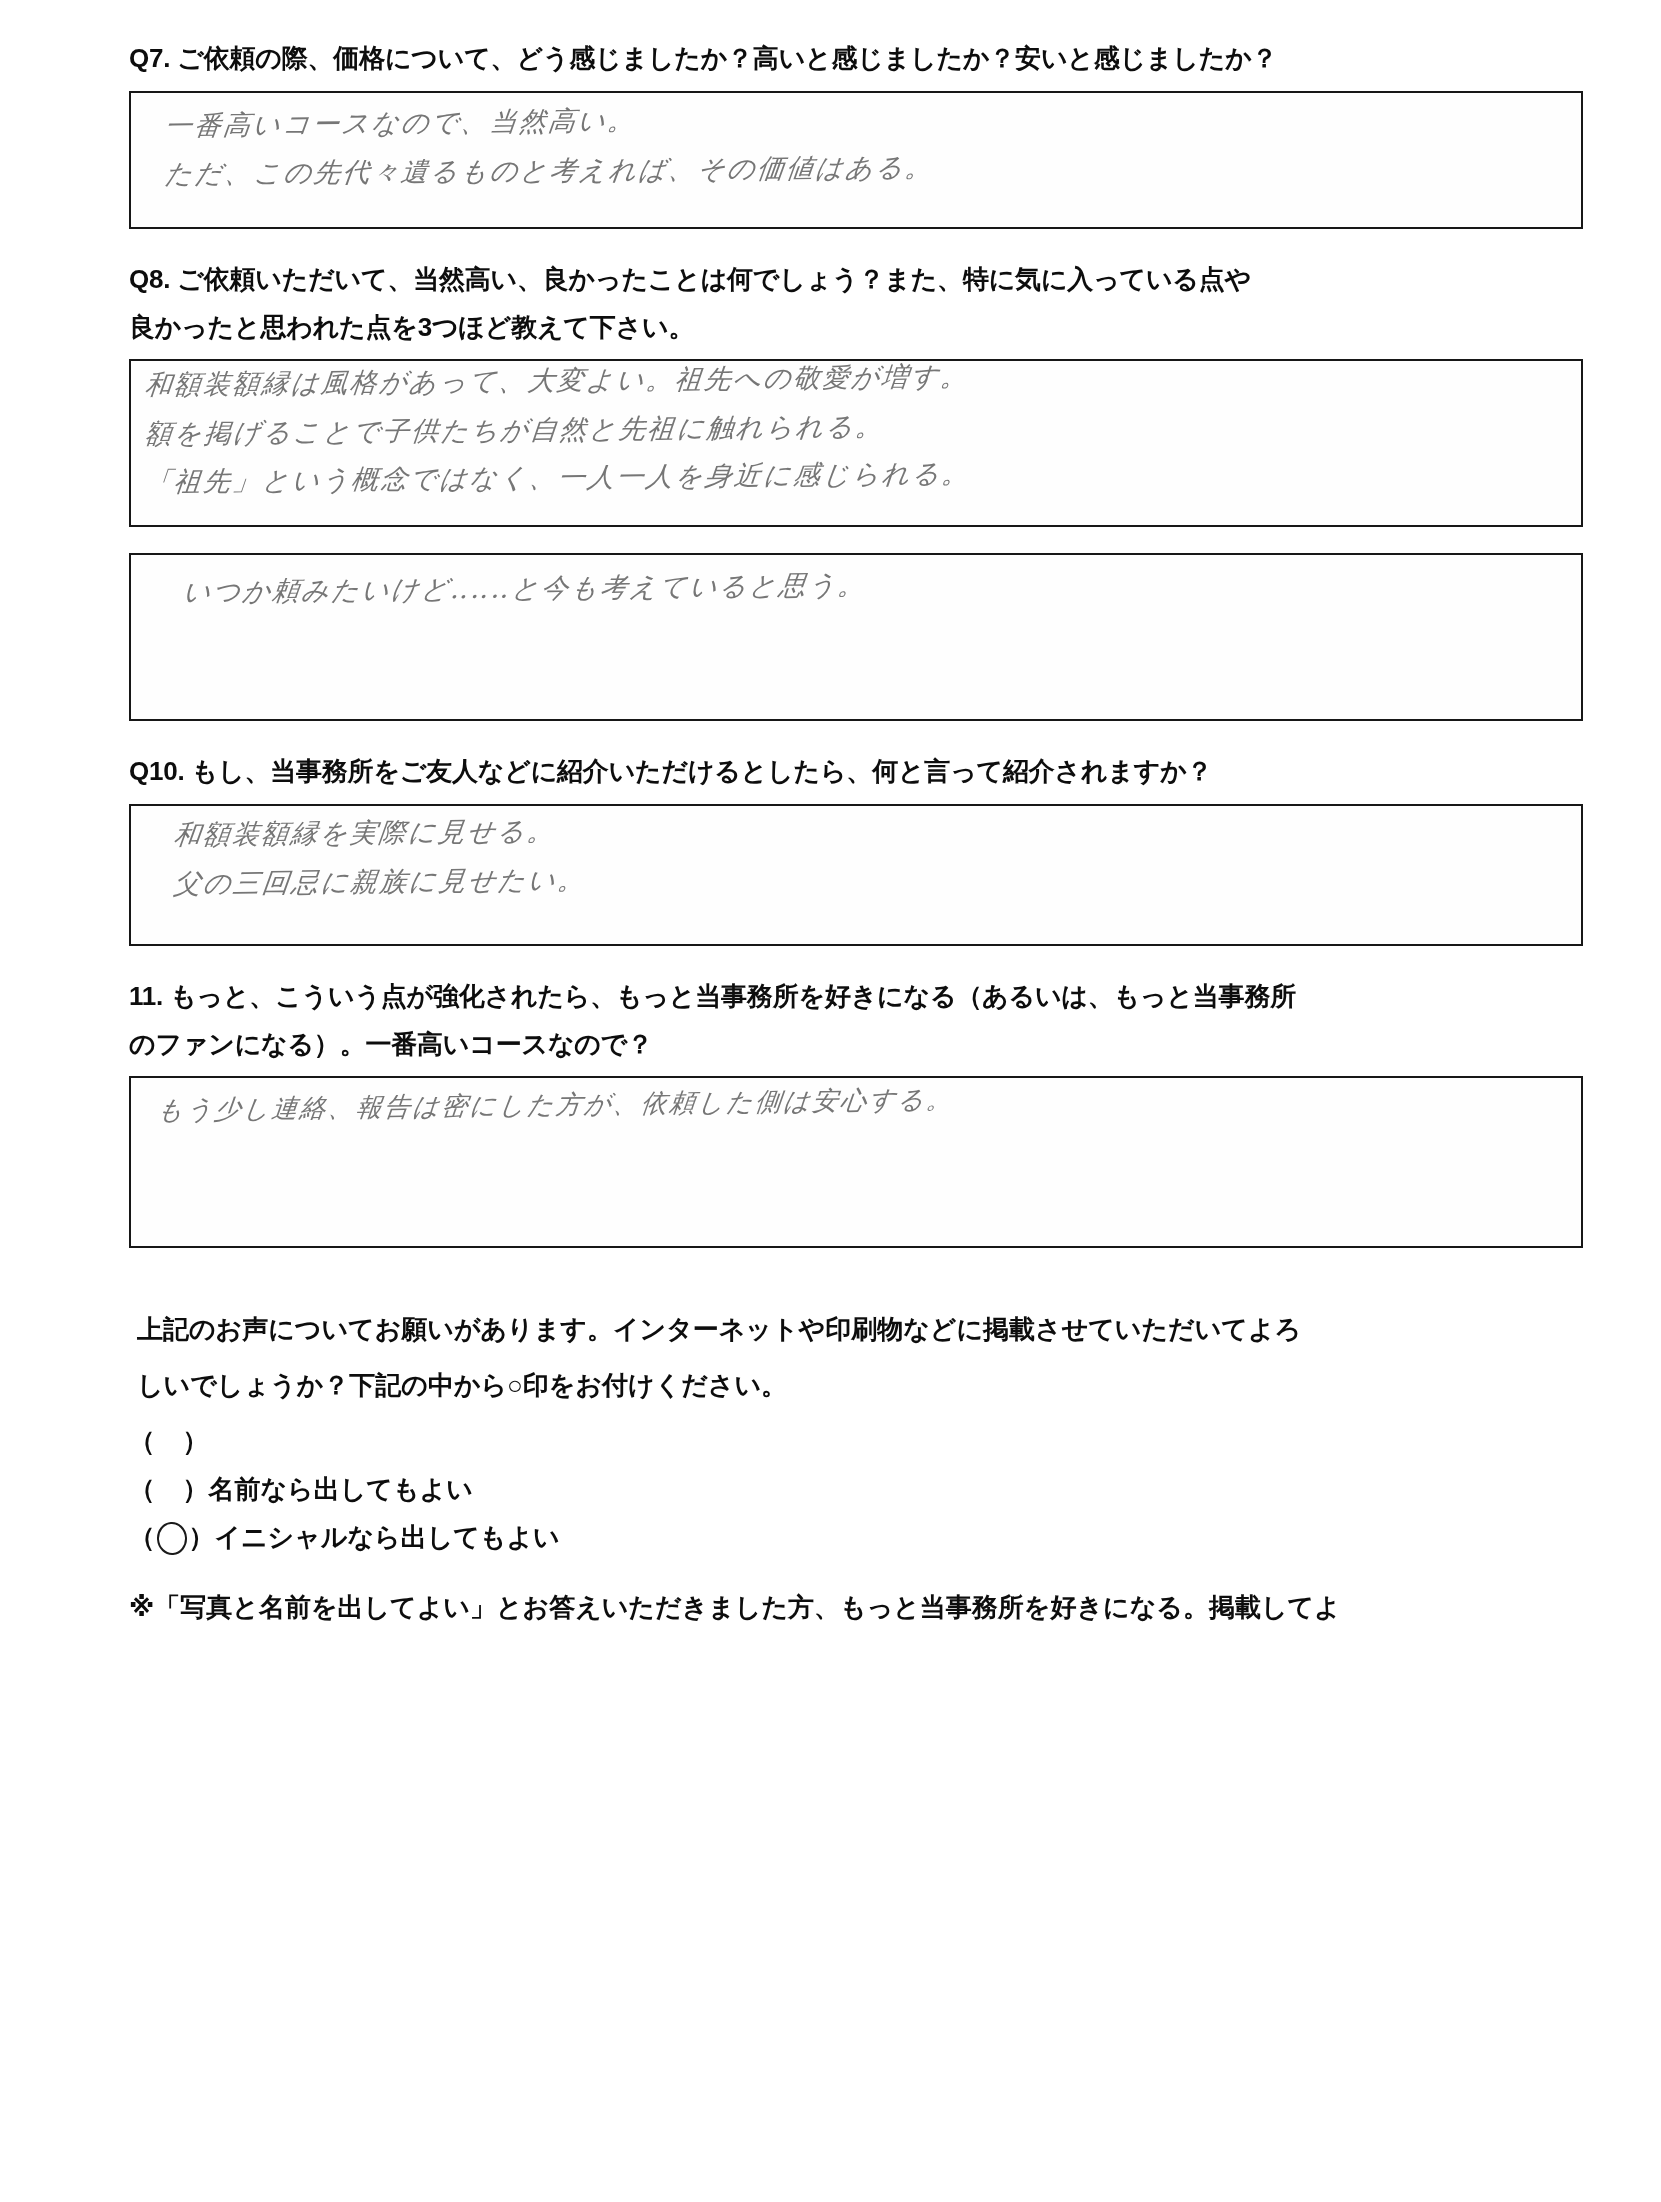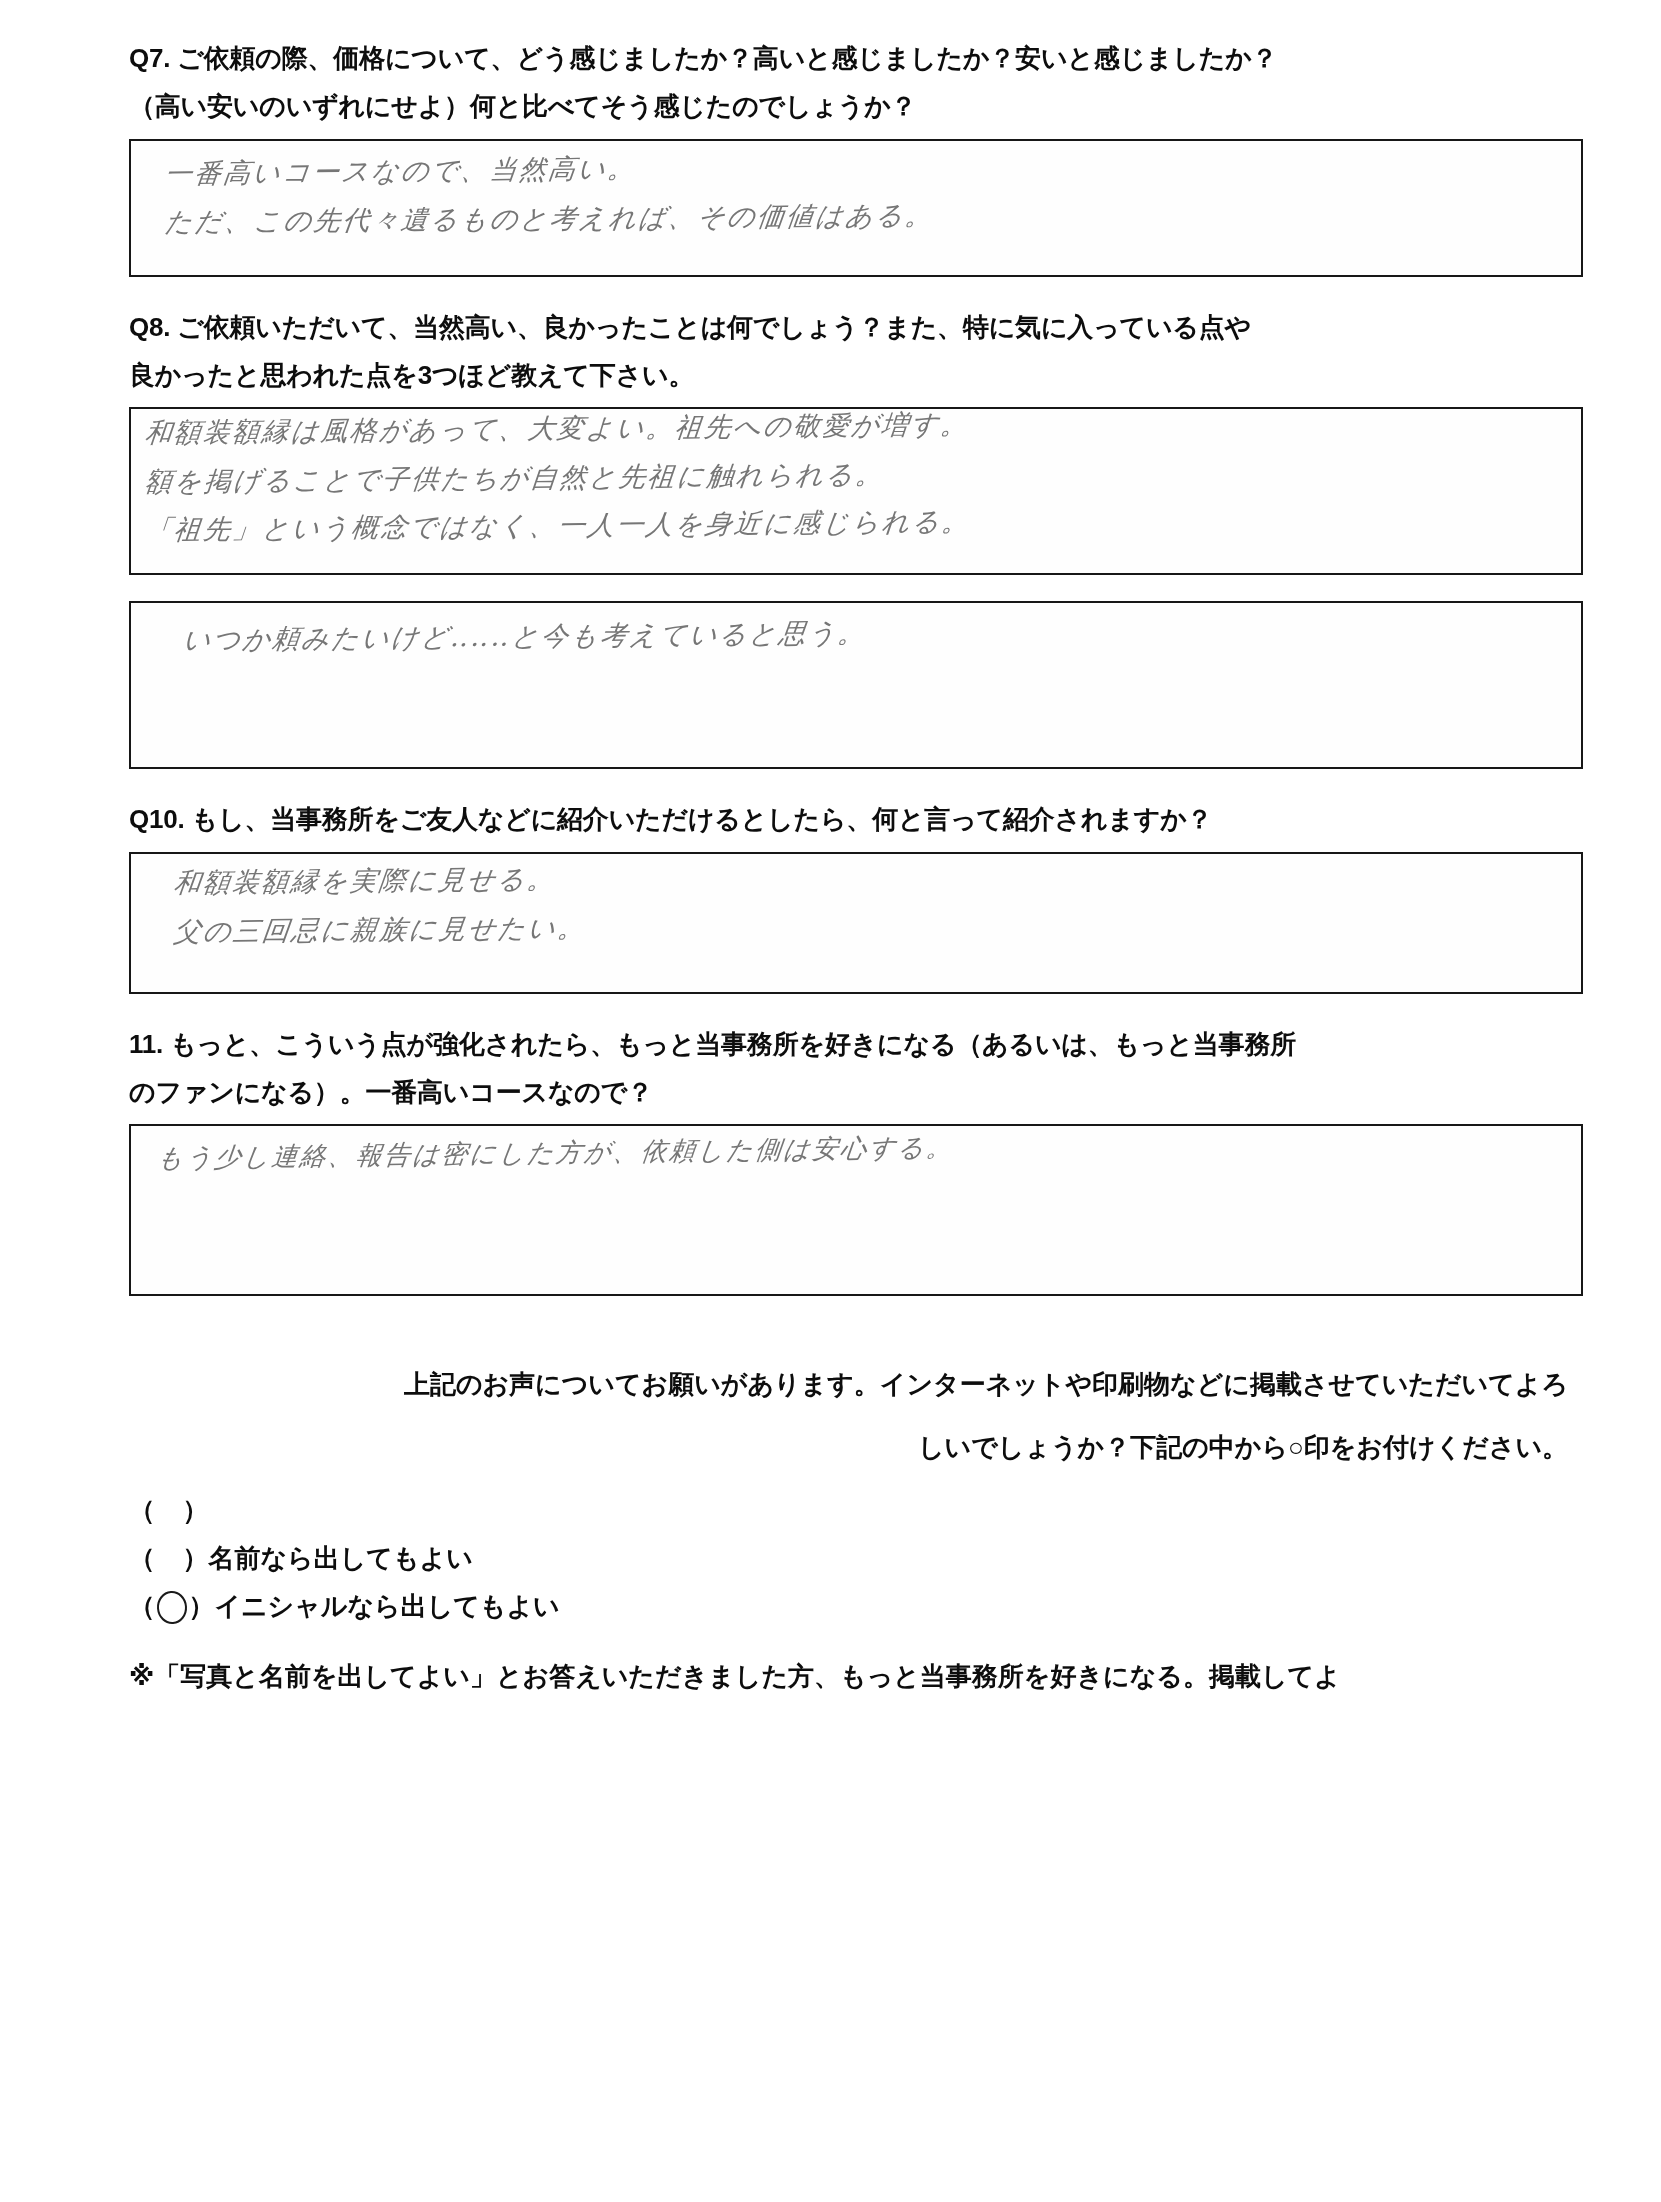--- a/index.html
+++ b/index.html
@@ -87,23 +87,22 @@
 
   .box-q11 { height: 172px; }
   .box-q11 .l1 { left: 26px; top: 19px; transform: rotate(-0.8deg) skewX(-7deg); font-size: 26px; }
 
   
   .footer-para {
     font-size: 26px;
     font-weight: bold;
     line-height: 48px;
     color: #0d0d0d;
-    margin: 15px;
+    margin: 8px;
     white-space: pre-wrap;
-    text-align: right;
   }
   .spacer-md { height: 22.4px; }
   .spacer-sm { height: 12px; }
 
   .option-row {
     font-size: 26px;
     font-weight: bold;
     line-height: 48px;
     color: #0d0d0d;
     display: flex;
@@ -138,21 +137,20 @@
   }
 </style>
 </head>
 <body>
 
 <div class="page">
   <div class="content">
 
     <div class="q-block">
       <div class="q-line">Q7. ご依頼の際、価格について、どう感じましたか？高いと感じましたか？安いと感じましたか？</div>
-      <div class="q-line">（高い安いのいずれにせよ）何と比べてそう感じたのでしょうか？</div>
     </div>
     <div class="answer-box box-q7">
       <div class="hw l1">一番高いコースなので、当然高い。</div>
       <div class="hw l2">ただ、この先代々遺るものと考えれば、その価値はある。</div>
     </div>
 
     <div class="q-block">
       <div class="q-line">Q8. ご依頼いただいて、当然高い、良かったことは何でしょう？また、特に気に入っている点や</div>
       <div class="q-line">良かったと思われた点を3つほど教えて下さい。</div>
     </div>

